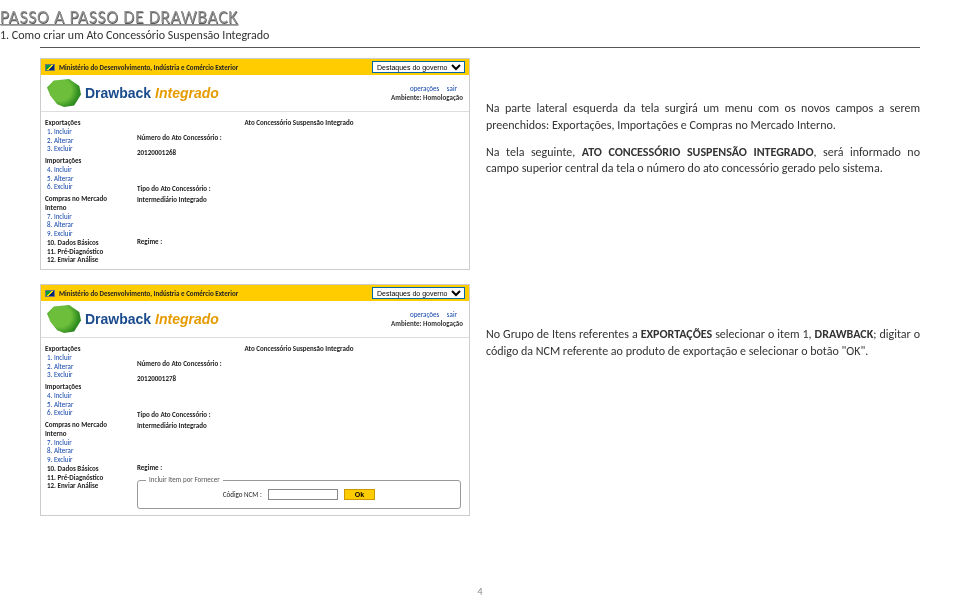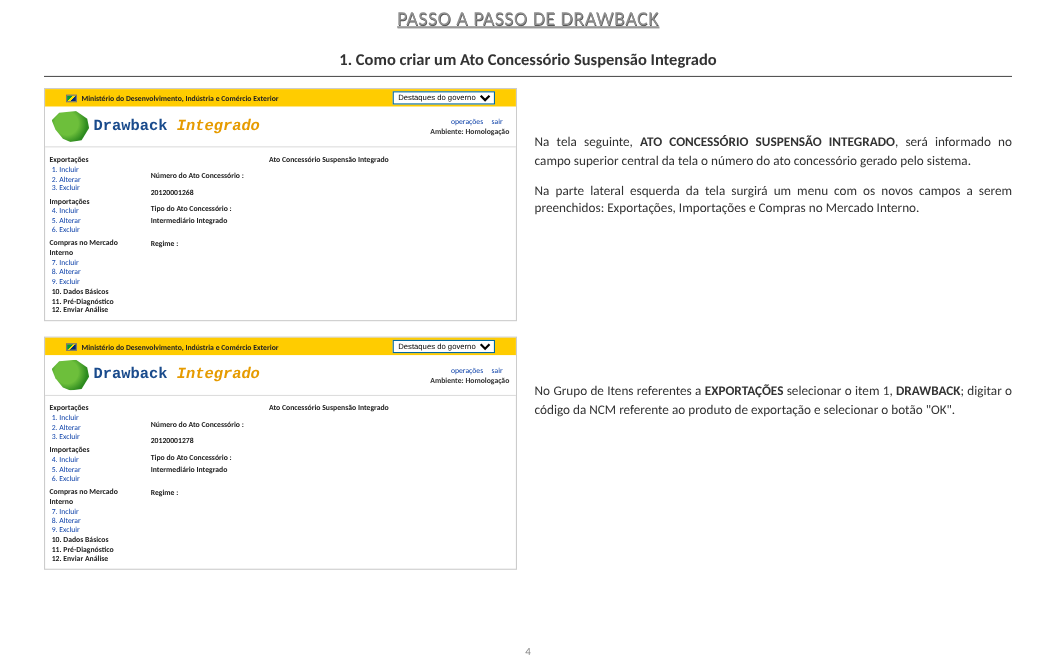--- a/index.html
+++ b/index.html
@@ -5,37 +5,36 @@
   * { box-sizing: border-box; margin: 0; padding: 0; }
   body {
     font-family: Calibri, Arial, sans-serif;
     background: #fff;
     width: 960px;
     height: 606px;
     position: relative;
     font-size: 11px;
   }
   .page-header {
-    text-align: center;
     padding: 6px 0 2px 0;
   }
   .page-header h1 {
     font-size: 18px;
     font-weight: 400;
     color: #8f8f8f;
     text-shadow: 0.5px 0.5px 0 #555;
     text-decoration: underline;
     letter-spacing: 0.5px;
     text-transform: uppercase;
   }
   .page-header h2 {
-    font-size: 15px;
-    font-weight: 700;
+    font-size: 12px;
+    font-weight: 400;
     color: #333;
-    margin-top: 18px;
+    margin-top: 0;
   }
   .hr-wrap {
     margin: 3px 40px 10px 40px;
     border-top: 1px solid #555;
   }
   .content-row {
     display: flex;
     gap: 16px;
     margin: 0 40px 14px 40px;
     align-items: flex-start;
@@ -44,21 +43,21 @@
     width: 430px;
     border: 1px solid #ccc;
     font-size: 7px;
     color: #222;
     background: #fff;
   }
   .gov-bar {
     background: #ffcc00;
     display: flex;
     align-items: center;
-    padding: 2px 19px;
+    padding: 2px 4px;
     gap: 4px;
   }
   .br-flag {
     width: 10px; height: 7px;
     background: linear-gradient(135deg,#009b3a 40%,#fedf00 40% 60%,#002776 60%);
     border:1px solid #777;
   }
   .gov-bar select {
     font-size: 7px;
     height: 12px;
@@ -73,21 +72,21 @@
     border-bottom:1px solid #ddd;
     background:#fff;
   }
   .app-logo { display:flex; align-items:center; gap:4px; }
   .brazil-shape {
     width: 34px; height: 28px;
     background: radial-gradient(circle at 40% 40%, #6dbf3b 40%, #2d8a1f 70%);
     clip-path: polygon(20% 5%,65% 0%,95% 25%,100% 55%,80% 95%,50% 100%,30% 90%,10% 60%,0% 30%);
   }
   .app-title {
-    font-family: Liberation Mono, monospace;
+    font-family: Liberation Sans, sans-serif;
     font-size: 14px;
     font-weight: bold;
   }
   .app-title .db { color:#1a4b8c; }
   .app-title .int { color:#e69b00; font-style:italic; }
   .app-right { font-size:7px; color:#333; text-align:right; }
   .app-right .ops { color:#14a; cursor:pointer; margin-right:6px;}
   .app-body {
     display:flex;
     min-height: 140px;
@@ -107,21 +106,21 @@
     font-size:7px;
   }
   .form-title {
     text-align:center;
     font-weight:700;
     margin-bottom:6px;
   }
   .form-row { display:flex; gap:6px; margin-bottom:2px;flex-direction:column; }
   .form-row label { font-weight:700; width:90px; }
   .form-row .val { width:80px;}
-  .form-row .lbl2 { font-weight:700; width:110px; }
+  .form-row .lbl2 { font-weight:700; width:110px;margin-top:21px; }
   .fieldset {
     border:1px solid #999;
     border-radius:3px;
     margin-top:8px;
     padding:8px 6px;
     position:relative;
   }
   .fieldset .legend {
     position:absolute; top:-6px; left:8px;
     background:#fff; padding:0 3px;
@@ -220,24 +219,24 @@
         </div>
         <div class="form-row">
           <label>Intermediário Integrado</label>
           <span class="val"></span>
           <span class="lbl2">Regime :</span>
         </div>
       </div>
     </div>
   </div>
   <div class="description">
+    <p>Na parte lateral esquerda da tela surgirá um menu com os novos campos a serem preenchidos: Exportações, Importações e Compras no Mercado Interno.</p>
     <p>
       <span>Na tela seguinte, </span><strong>ATO CONCESSÓRIO SUSPENSÃO INTEGRADO</strong><span>, será informado no campo superior central da tela o número do ato concessório gerado pelo sistema.</span>
     </p>
-    <p>Na parte lateral esquerda da tela surgirá um menu com os novos campos a serem preenchidos: Exportações, Importações e Compras no Mercado Interno.</p>
   </div>
 </div>
 
 <div class="content-row">
   <div class="screenshot-box">
     <div class="gov-bar">
       <span class="br-flag"></span>
       <span style="font-weight:600;">Ministério do Desenvolvimento, Indústria e Comércio Exterior</span>
       <span style="flex:1"></span>
       <select><option>Destaques do governo</option></select>
@@ -279,20 +278,28 @@
         <div class="form-row">
           <label>Número do Ato Concessório :</label>
           <span class="val" style="font-weight:700;">20120001278</span>
           <span class="lbl2">Tipo do Ato Concessório :</span>
         </div>
         <div class="form-row">
           <label>Intermediário Integrado</label>
           <span class="val"></span>
           <span class="lbl2">Regime :</span>
         </div>
+        <div class="fieldset">
+          <span class="legend">Incluir Item por Fornecer</span>
+          <div class="fieldset-row">
+            <span>Código NCM :</span>
+            <input type="text" style="">
+            <button class="btn-ok">Ok</button>
+          </div>
+        </div>
       </div>
     </div>
   </div>
   <div class="description">
     <p>
       <span>No Grupo de Itens referentes a </span><strong>EXPORTAÇÕES</strong><span> selecionar o item 1, </span><strong>DRAWBACK</strong><span>; digitar o código da NCM referente ao produto de exportação e selecionar o botão "OK".</span>
     </p>
   </div>
 </div>
 

